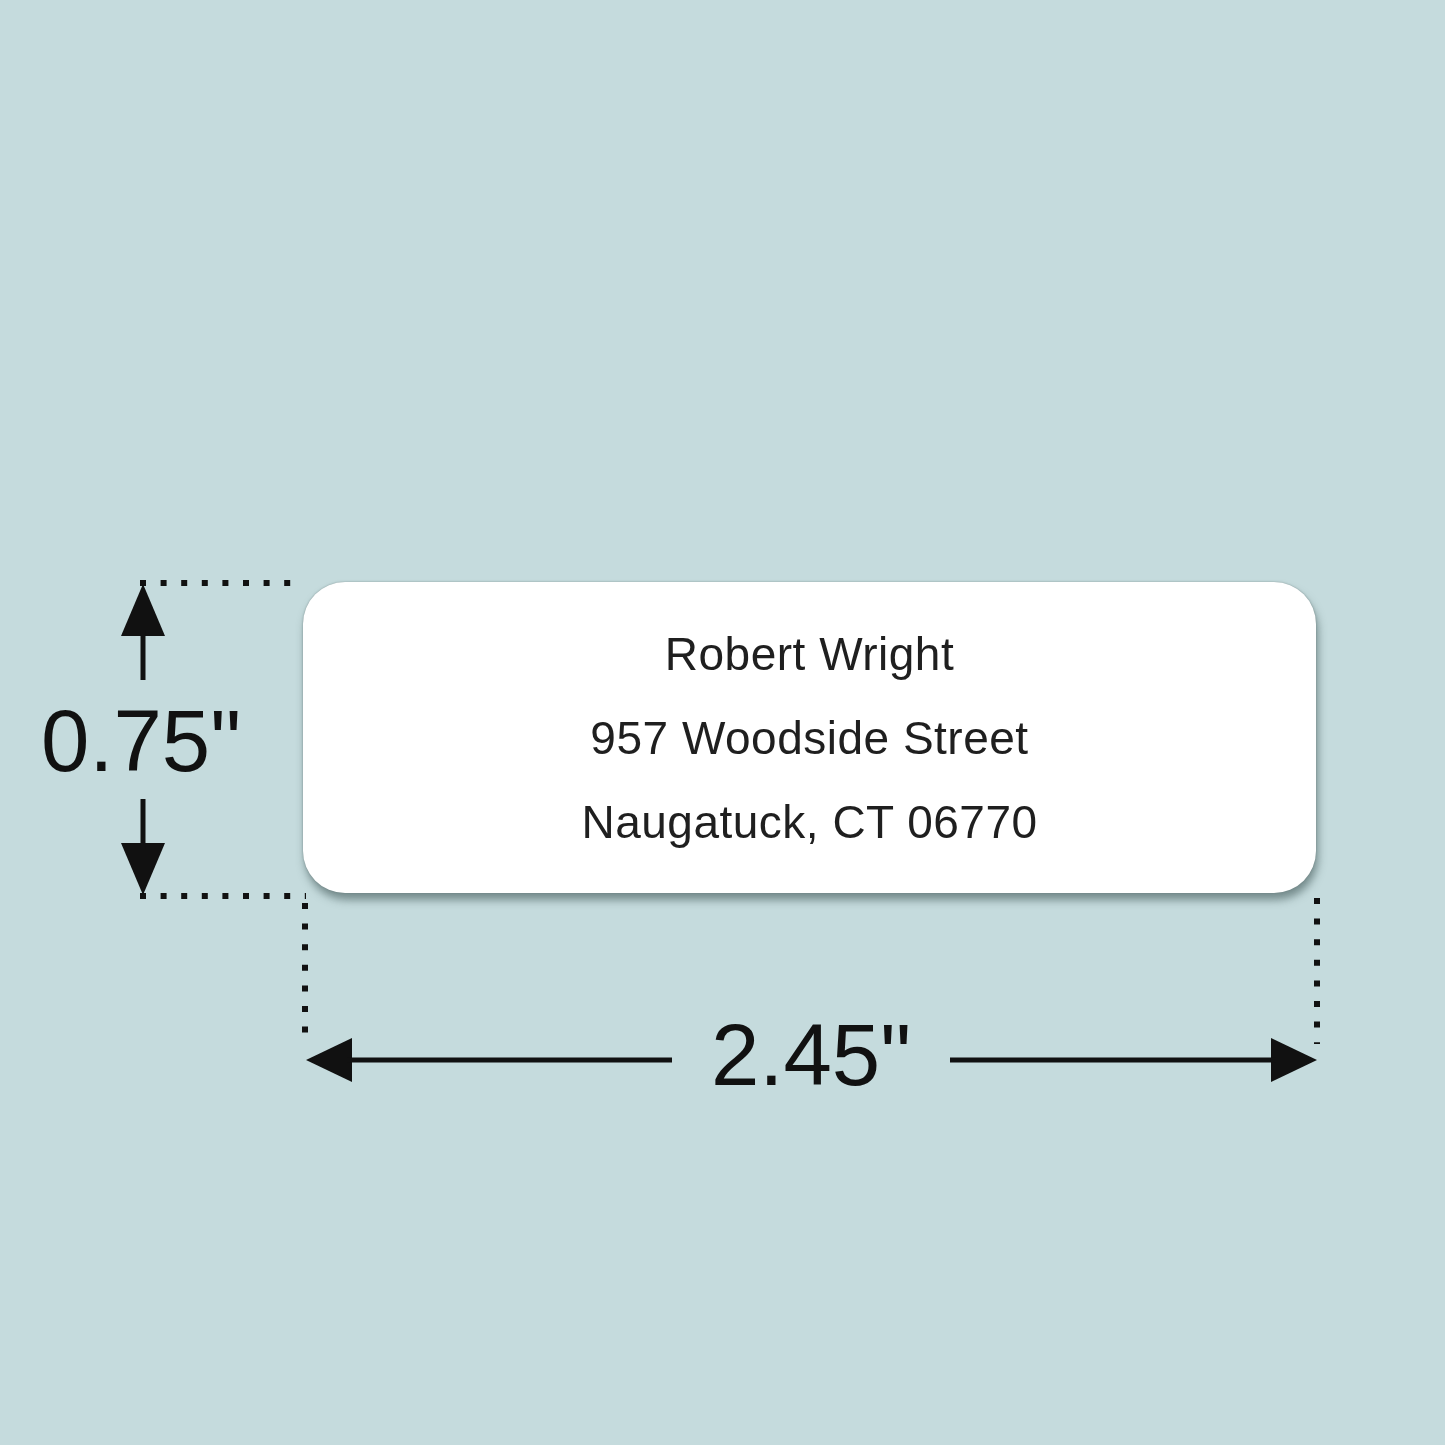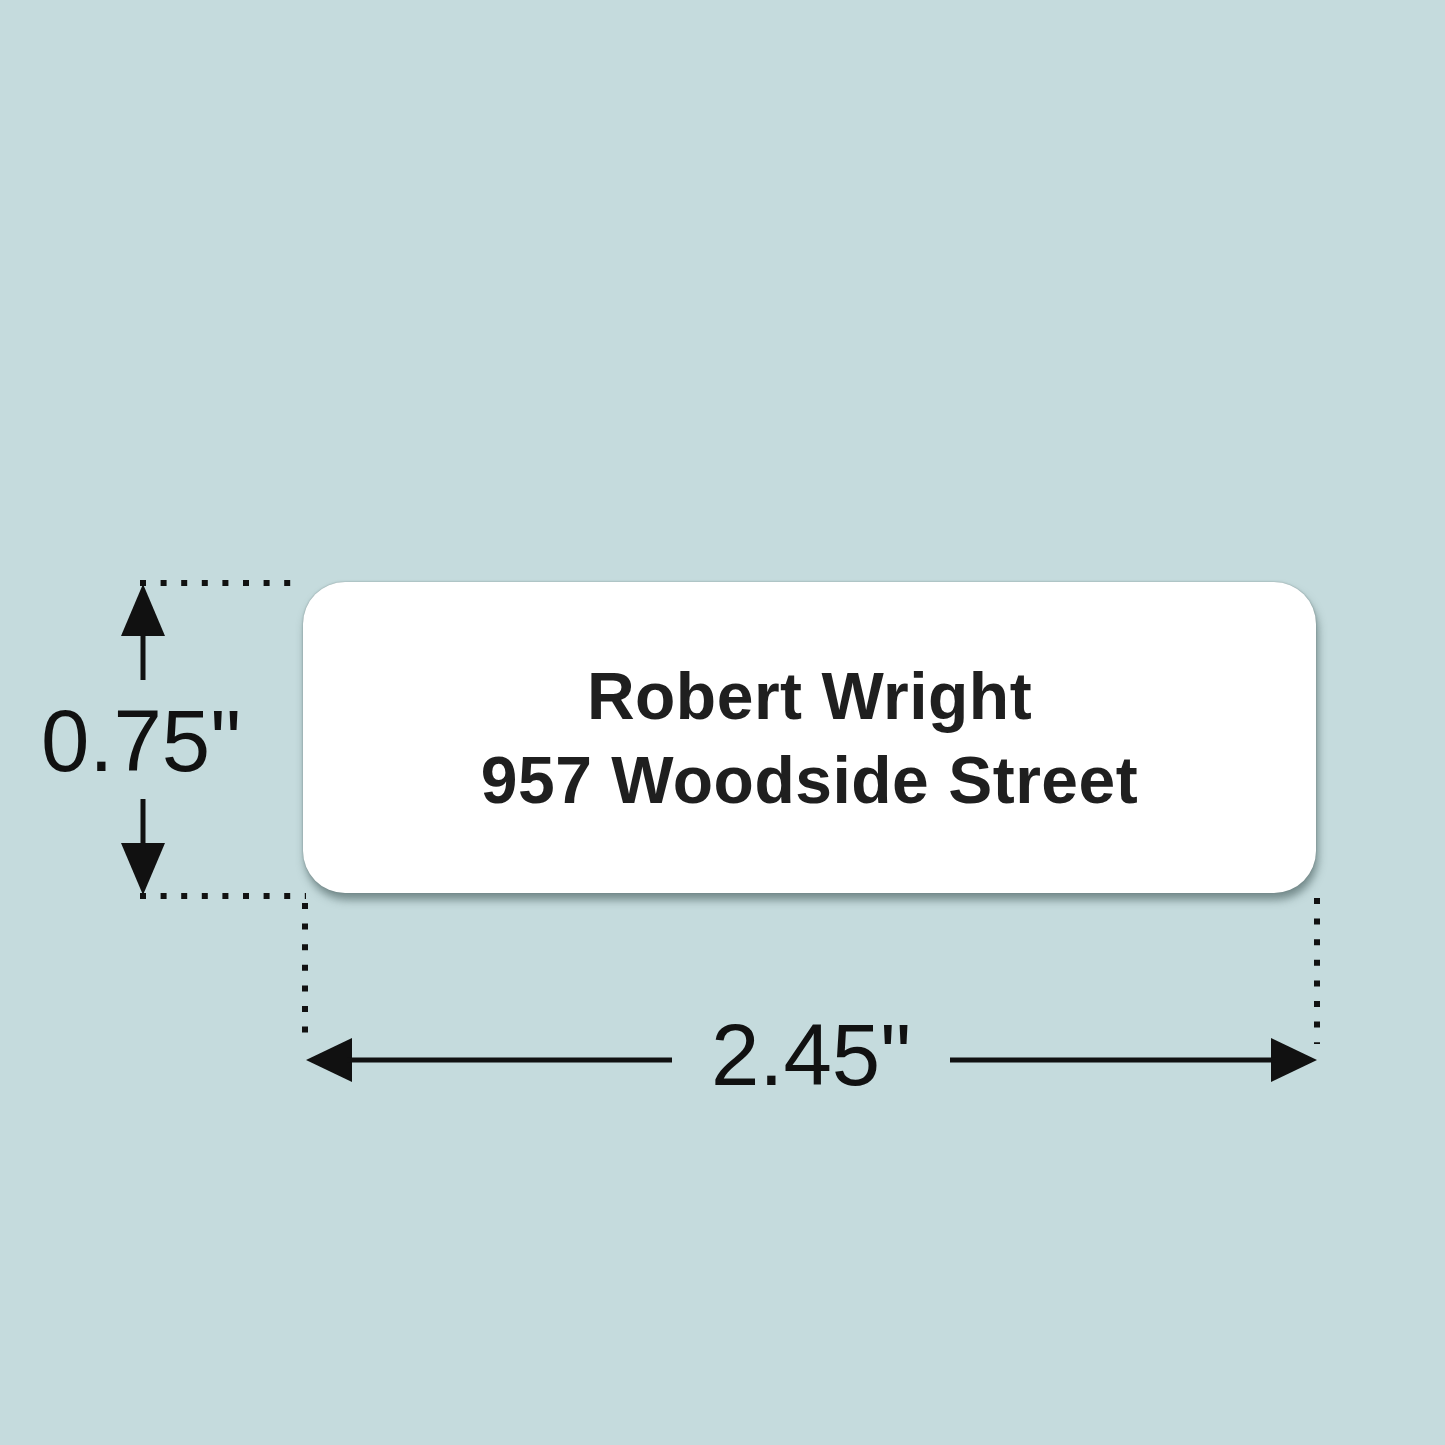--- a/index.html
+++ b/index.html
@@ -26,23 +26,23 @@
     background: var(--label-bg);
     border-radius: 42px;
     box-shadow: 0 0 2px rgba(105,125,125,0.75),
                 2px 7px 9px rgba(70,92,92,0.62);
     display: flex;
     flex-direction: column;
     justify-content: center;
     align-items: center;
   }
   .address-line {
-    font-size: 66px;
+    font-size: 46px;
     line-height: 84px;
-    font-weight: 700;
+    font-weight: 400;
     letter-spacing: 0.5px;
     color: var(--label-text);
     white-space: nowrap;
     text-align: center;
   }
   .annotation-svg {
     position: absolute;
     left: 0; top: 0;
     width: 1445px; height: 1445px;
   }
@@ -88,18 +88,19 @@
     </g>
     <g>
       <polygon points="1317,1060 1271,1038 1271,1082"></polygon>
       <line class="shaft" x1="950" y1="1060" x2="1276" y2="1060"></line>
     </g>
   </svg>
 
   <div class="address-label">
     <div class="address-line">Robert Wright</div>
     <div class="address-line">957 Woodside Street</div>
+    <div class="address-line">Naugatuck, CT 06770</div>
   </div>
 
   <div class="dim-text dim-height">0.75"</div>
   <div class="dim-text dim-width">2.45"</div>
 
 </div>
 
 </body></html>

